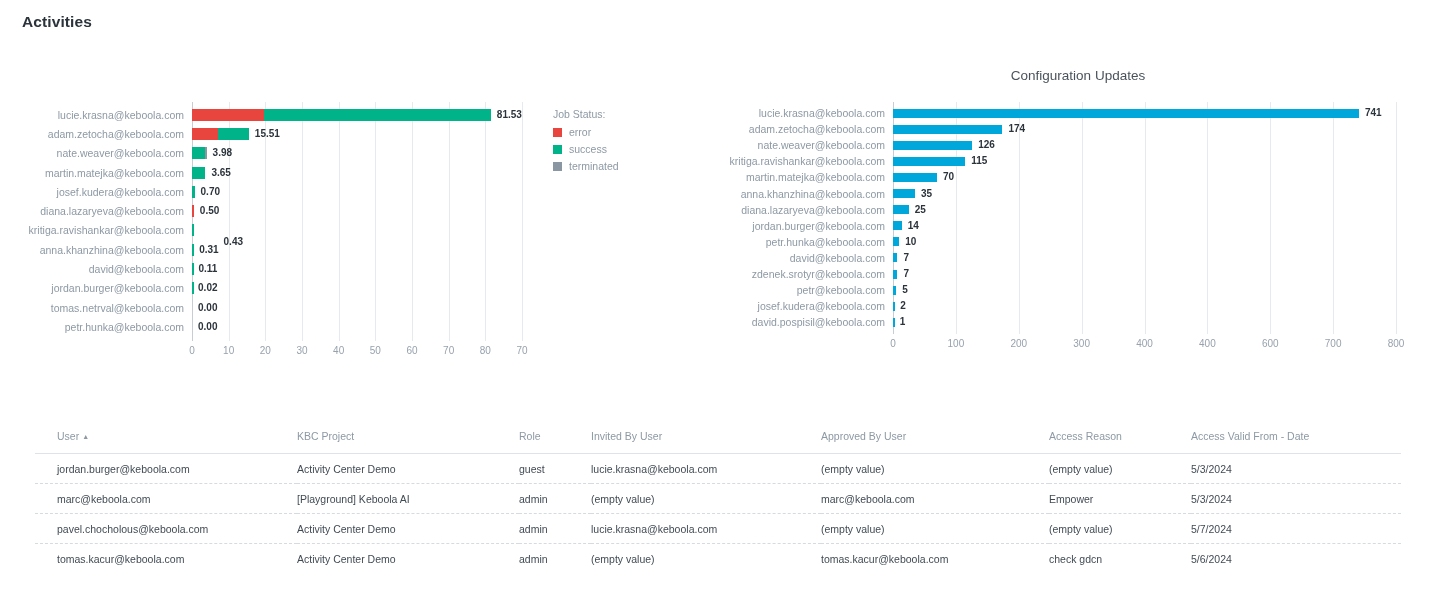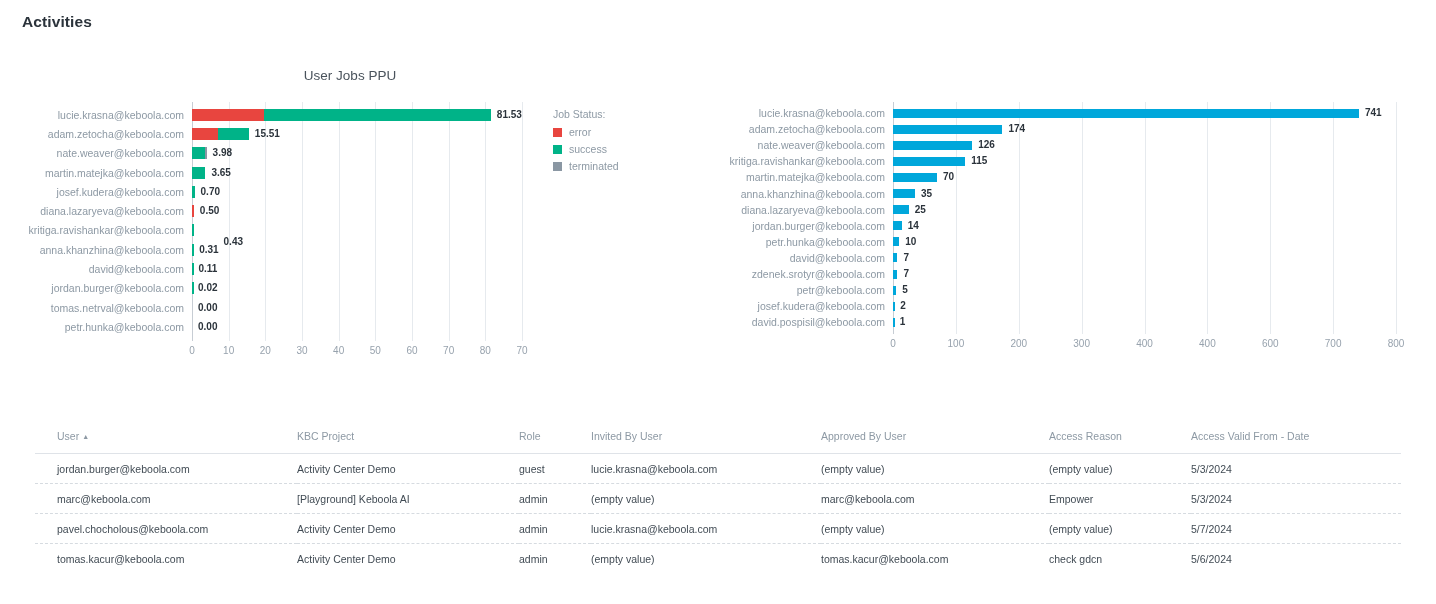--- a/index.html
+++ b/index.html
@@ -153,21 +153,20 @@
   .col-date { width: 210px; }
 </style>
 </head>
 <body>
 
 <div id="page">
 
   <div class="page-title">Activities</div>
 
   <div class="panel" id="panel-jobs" style="left:0px; top:68px; width:700px; height:300px;">
-    <div class="panel-title">User Jobs PPU</div>
     <div class="chart-area" id="jobs-area" style="left:0; top:34px; width:700px; height:250px;">
         <div class="axisline" style="left: 192px; top: 0px; height: 238.6px; background: rgb(199, 205, 212);"></div>
         <div class="gridline" style="left: 228.667px; top: 0px; height: 238.6px; background: rgb(230, 234, 238);"></div>
         <div class="gridline" style="left: 265.333px; top: 0px; height: 238.6px; background: rgb(230, 234, 238);"></div>
         <div class="gridline" style="left: 302px; top: 0px; height: 238.6px; background: rgb(230, 234, 238);"></div>
         <div class="gridline" style="left: 338.667px; top: 0px; height: 238.6px; background: rgb(230, 234, 238);"></div>
         <div class="gridline" style="left: 375.333px; top: 0px; height: 238.6px; background: rgb(230, 234, 238);"></div>
         <div class="gridline" style="left: 412px; top: 0px; height: 238.6px; background: rgb(230, 234, 238);"></div>
         <div class="gridline" style="left: 448.667px; top: 0px; height: 238.6px; background: rgb(230, 234, 238);"></div>
         <div class="gridline" style="left: 485.333px; top: 0px; height: 238.6px; background: rgb(230, 234, 238);"></div>
@@ -255,20 +254,21 @@
           </div>
           <div class="legend-item">
             <span class="legend-swatch" style="background: rgb(138, 151, 163);"></span>
             <span class="legend-label">terminated</span>
           </div>
         </div>
     </div>
   </div>
 
   <div class="panel" id="panel-updates" style="left:720px; top:68px; width:716px; height:300px;">
+    <div class="panel-title">Configuration Updates</div>
     <div class="chart-area" id="updates-area" style="left:0; top:34px; width:716px; height:250px;">
         <div class="axisline" style="left: 173px; top: 0px; height: 232.4px; background: rgb(199, 205, 212);"></div>
         <div class="gridline" style="left: 235.875px; top: 0px; height: 232.4px; background: rgb(230, 234, 238);"></div>
         <div class="gridline" style="left: 298.75px; top: 0px; height: 232.4px; background: rgb(230, 234, 238);"></div>
         <div class="gridline" style="left: 361.625px; top: 0px; height: 232.4px; background: rgb(230, 234, 238);"></div>
         <div class="gridline" style="left: 424.5px; top: 0px; height: 232.4px; background: rgb(230, 234, 238);"></div>
         <div class="gridline" style="left: 487.375px; top: 0px; height: 232.4px; background: rgb(230, 234, 238);"></div>
         <div class="gridline" style="left: 550.25px; top: 0px; height: 232.4px; background: rgb(230, 234, 238);"></div>
         <div class="gridline" style="left: 613.125px; top: 0px; height: 232.4px; background: rgb(230, 234, 238);"></div>
         <div class="gridline" style="left: 676px; top: 0px; height: 232.4px; background: rgb(230, 234, 238);"></div>

